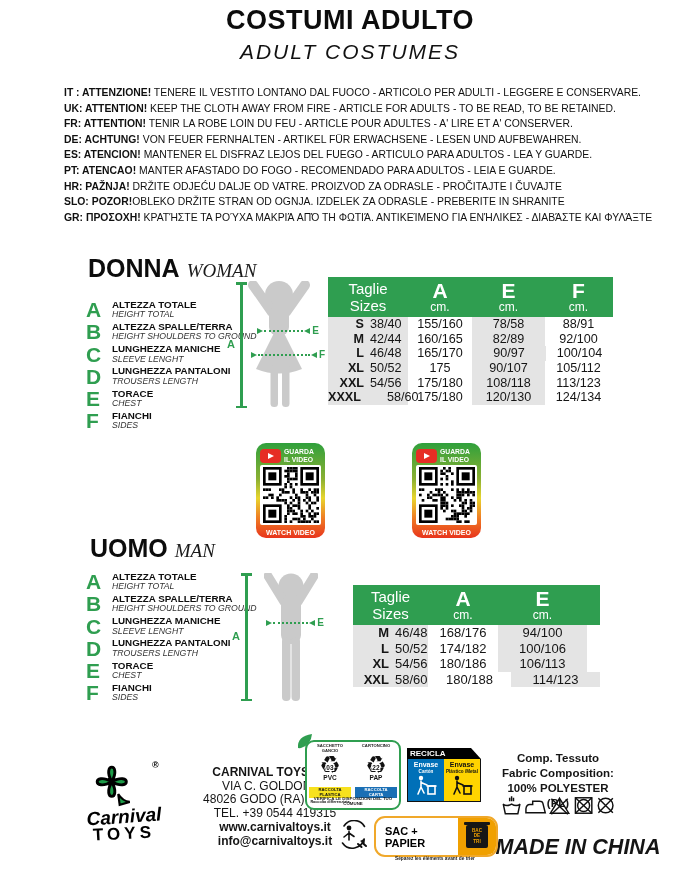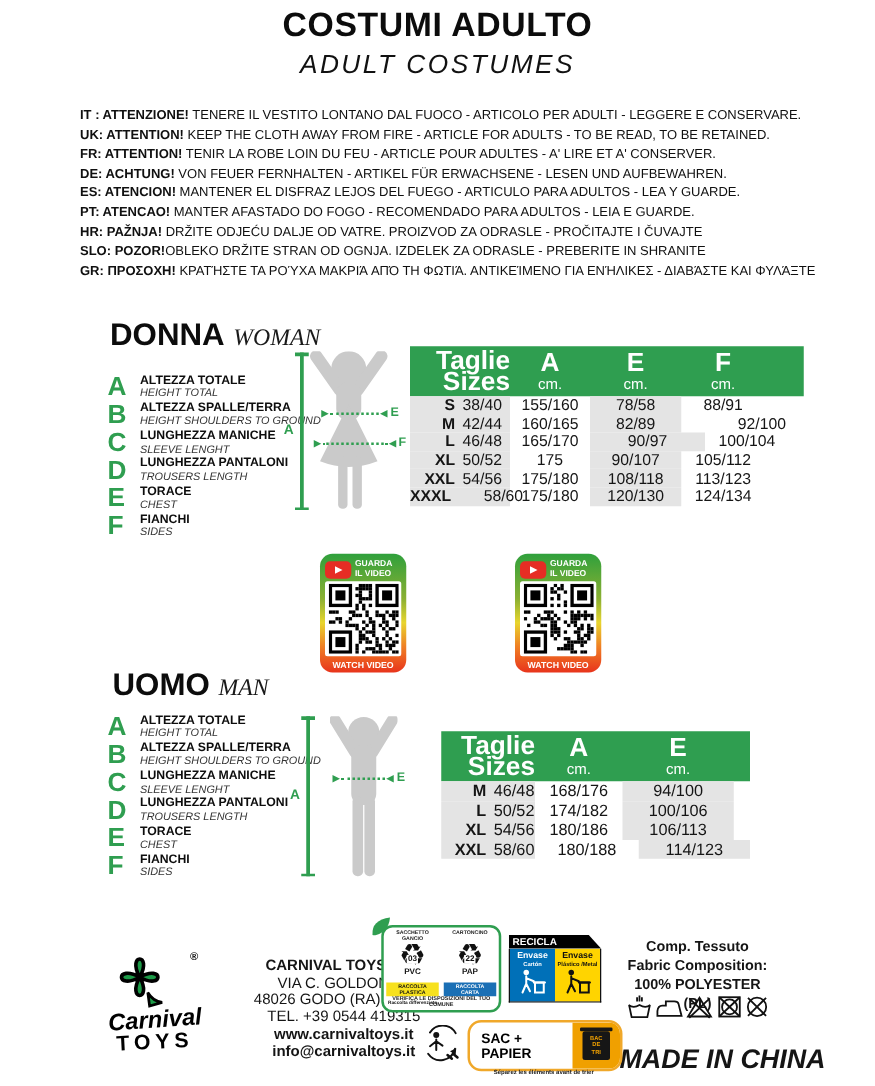--- a/index.html
+++ b/index.html
@@ -54,21 +54,21 @@
   #donna-arrow-e{left:257px;top:327px;width:62px;}
   #donna-arrow-f{left:251px;top:351px;width:74px;}
   #uomo-arrow-e{left:266px;top:619px;width:58px;}
 
   
   .stable{--rh:14.6px;--fs:12.6px;}
   #donna-table{left:328px;top:277px;}
   #uomo-table{left:353px;top:585px;}
   #uomo-table.stable{--rh:15.6px;--fs:13px;}
   .st-head{display:flex;background:#2f9e50;color:#fff;height:40px;align-items:center;}
-  .st-c1h{text-align:right;font-size:21px;line-height:17px;font-weight:700;}
+  .st-c1h{text-align:center;font-size:15px;line-height:17px;font-weight:400;}
   .st-col{text-align:center;}
   .st-letter{font-size:21px;font-weight:800;line-height:20px;}
   .st-unit{font-size:12px;line-height:12px;}
   .st-row{display:flex;height:var(--rh);align-items:center;font-size:var(--fs);}
   .cell-gray{background:#e4e4e4;}
   .st-c1{display:flex;align-items:center;height:100%;}
   .st-size{font-weight:800;width:36px;text-align:right;}
   .st-eu{margin-left:6px;}
   .st-val{text-align:center;height:100%;display:flex;align-items:center;justify-content:center;}
 
@@ -249,29 +249,29 @@
         <div class="st-val cell-gray" style="width: 73px;">78/58</div>
         <div class="st-val" style="width: 67px;">88/91</div>
       </div>
       <div class="st-row">
         <div class="st-c1 cell-gray" style="width: 80px;">
           <span class="st-size">M</span>
           <span class="st-eu">42/44</span>
         </div>
         <div class="st-val" style="width: 64px;">160/165</div>
         <div class="st-val cell-gray" style="width: 73px;">82/89</div>
-        <div class="st-val" style="width: 67px; padding-left: 31px;">92/100</div>
+        <div class="st-val" style="width: 67px;">92/100</div>
       </div>
       <div class="st-row">
         <div class="st-c1 cell-gray" style="width: 80px;">
           <span class="st-size">L</span>
           <span class="st-eu">46/48</span>
         </div>
         <div class="st-val" style="width: 64px;">165/170</div>
-        <div class="st-val cell-gray" style="width: 92px;">90/97</div>
+        <div class="st-val cell-gray" style="width: 74px;">90/97</div>
         <div class="st-val" style="width: 67px;">100/104</div>
       </div>
       <div class="st-row">
         <div class="st-c1 cell-gray" style="width: 80px;">
           <span class="st-size">XL</span>
           <span class="st-eu">50/52</span>
         </div>
         <div class="st-val" style="width: 64px;">175</div>
         <div class="st-val cell-gray" style="width: 73px;">90/107</div>
         <div class="st-val" style="width: 67px;">105/112</div>

